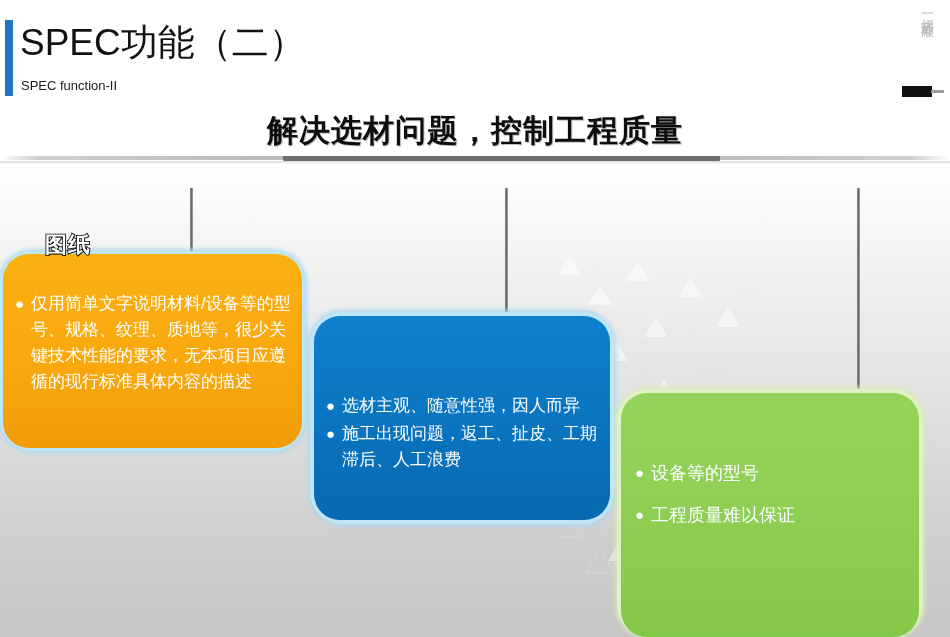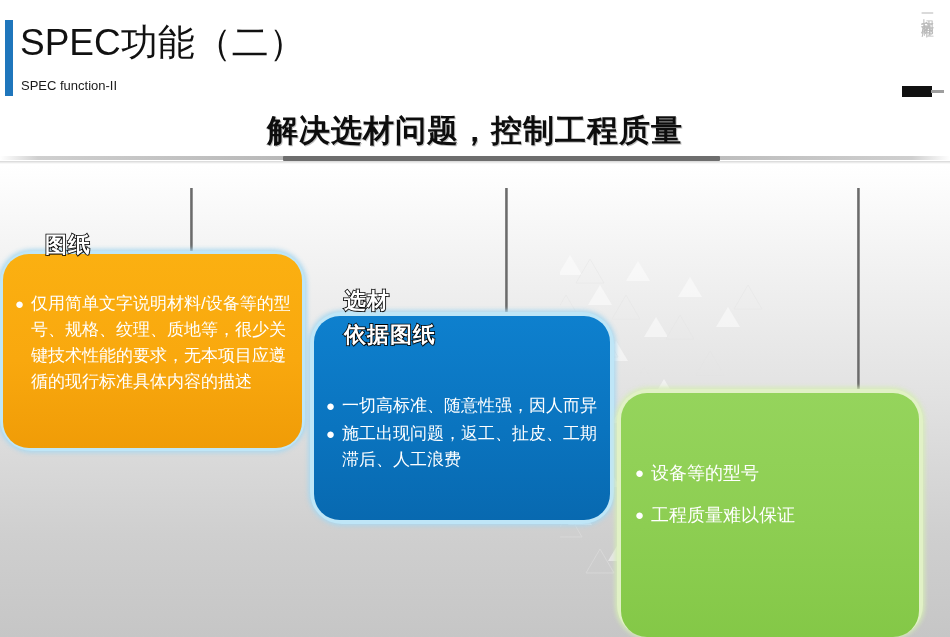--- a/index.html
+++ b/index.html
@@ -297,26 +297,24 @@
     <div class="card-body">
       <div class="bullet-row">
         <span class="bullet-dot">●</span>
         <span class="bullet-text">仅用简单文字说明材料/设备等的型号、规格、纹理、质地等，很少关键技术性能的要求，无本项目应遵循的现行标准具体内容的描述</span>
       </div>
     </div>
   </div>
 
   <div class="card-glow" id="card-blue-glow"></div>
   <div class="card" id="card-blue">
-    <div class="card-title">选材
-依据图纸</div>
     <div class="card-body">
       <div class="bullet-row">
         <span class="bullet-dot">●</span>
-        <span class="bullet-text">一切高标准、随意性强，因人而异</span>
+        <span class="bullet-text">选材主观、随意性强，因人而异</span>
       </div>
       <div class="bullet-row">
         <span class="bullet-dot">●</span>
         <span class="bullet-text">施工出现问题，返工、扯皮、工期滞后、人工浪费</span>
       </div>
     </div>
   </div>
 
   <div class="card-glow" id="card-green-glow"></div>
   <div class="card" id="card-green">

